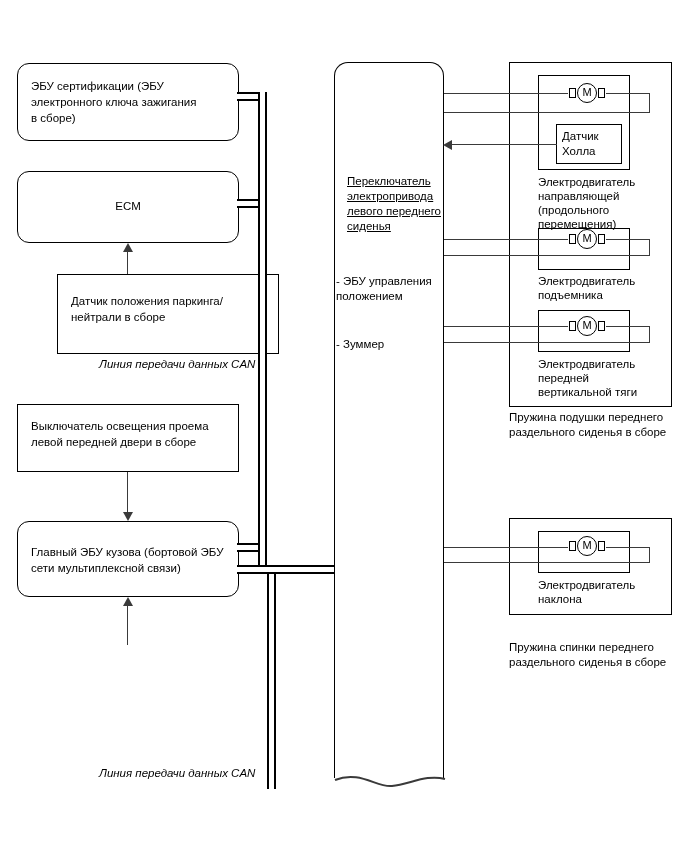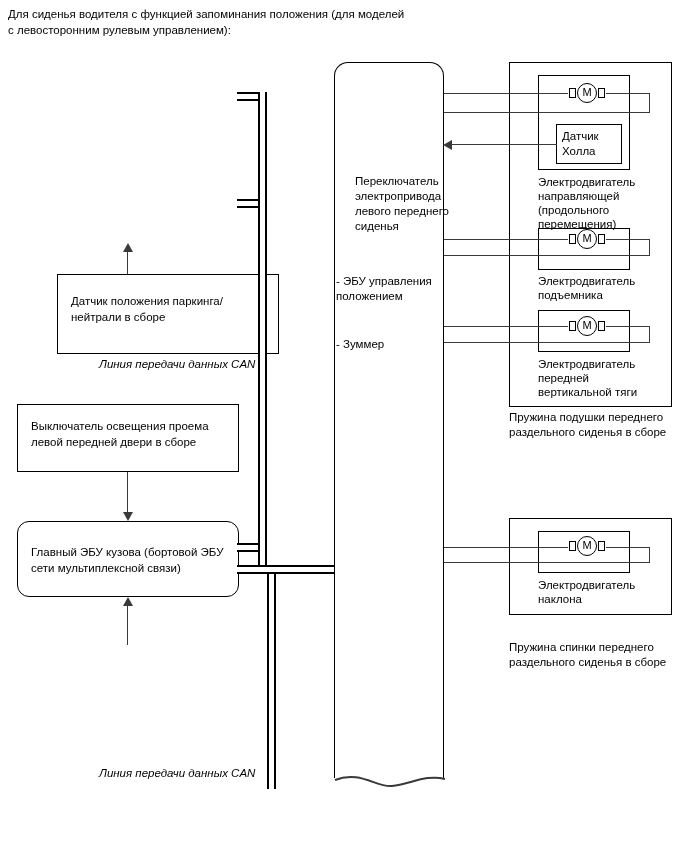--- a/index.html
+++ b/index.html
@@ -121,24 +121,30 @@
   .motor .term.r { right: 3px; }
 
   
   .torn { position: absolute; }
 </style>
 </head>
 <body>
 
 <div id="stage">
 
-  <div class="caption" style="left:8px; top:6px; width:520px;">Для сиденья водителя с функцией запоминания положения (для моделей
-с левосторонним рулевым управлением):</div>
-
-
+
+  <div class="box round" style="left:17px; top:63px; width:222px; height:78px;">
+    <div class="blabel" style="top:14px;">ЭБУ сертификации (ЭБУ
+электронного ключа зажигания
+в сборе)</div>
+  </div>
+
+  <div class="box round center-text" style="left:17px; top:171px; width:222px; height:72px;">
+    <div class="blabel" style="top:26px;">ECM</div>
+  </div>
 
   <div class="box" style="left:17px; top:274px; width:222px; height:80px;margin-left:40px;">
     <div class="blabel" style="top:18px;">Датчик положения паркинга/
 нейтрали в сборе</div>
   </div>
 
   <div class="box" style="left:17px; top:404px; width:222px; height:68px;padding-left:30px;">
     <div class="blabel" style="top:13px;">Выключатель освещения проема
 левой передней двери в сборе</div>
   </div>
@@ -175,21 +181,21 @@
 
   <div style="position:absolute; left:334px; top:62px; width:110px; height:716px;
               border:1.6px solid #000; border-bottom:none;
               border-top-left-radius:14px; border-top-right-radius:14px;
               background:#fff;"></div>
 
   <svg class="torn" style="left:332px; top:762px;" width="116" height="32" viewBox="0 0 116 32">
     <path d="M3 18 C 28 8, 45 26, 60 24 C 78 22, 95 12, 113 17" stroke="#3a3a3a" stroke-width="2" fill="none"></path>
   </svg>
 
-  <div class="lbl" style="left:355px; top:174px; width:106px;">Переключатель
+  <div class="lbl" style="left:347px; top:174px; width:106px;text-decoration:underline;">Переключатель
 электропривода
 левого переднего
 сиденья</div>
   <div class="lbl" style="left:336px; top:274px; width:106px;">- ЭБУ управления
   положением</div>
   <div class="lbl" style="left:336px; top:337px; width:106px;">- Зуммер</div>
 
   <div class="frame" style="left:509px; top:62px; width:163px; height:345px;"></div>
 
   <div class="frame-thin" style="left:538px; top:75px; width:92px; height:95px;"></div>

